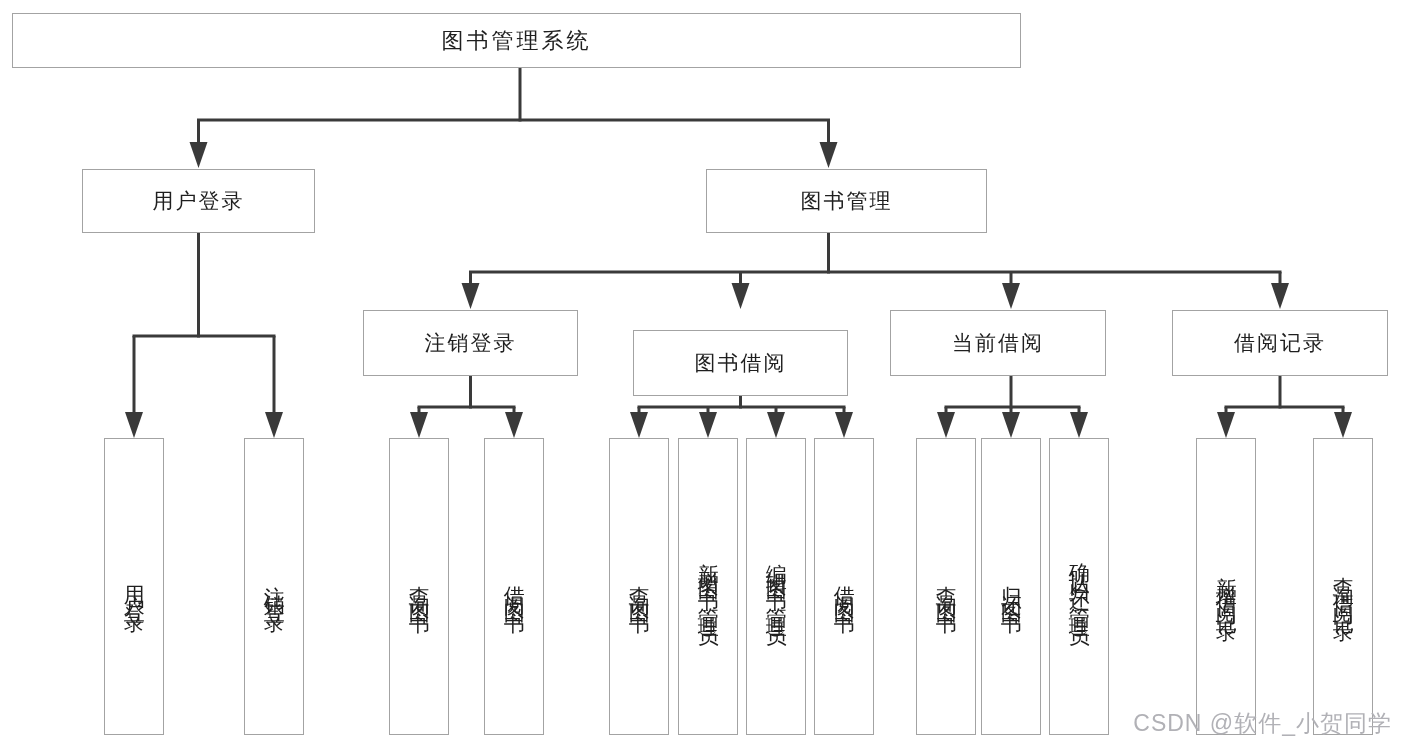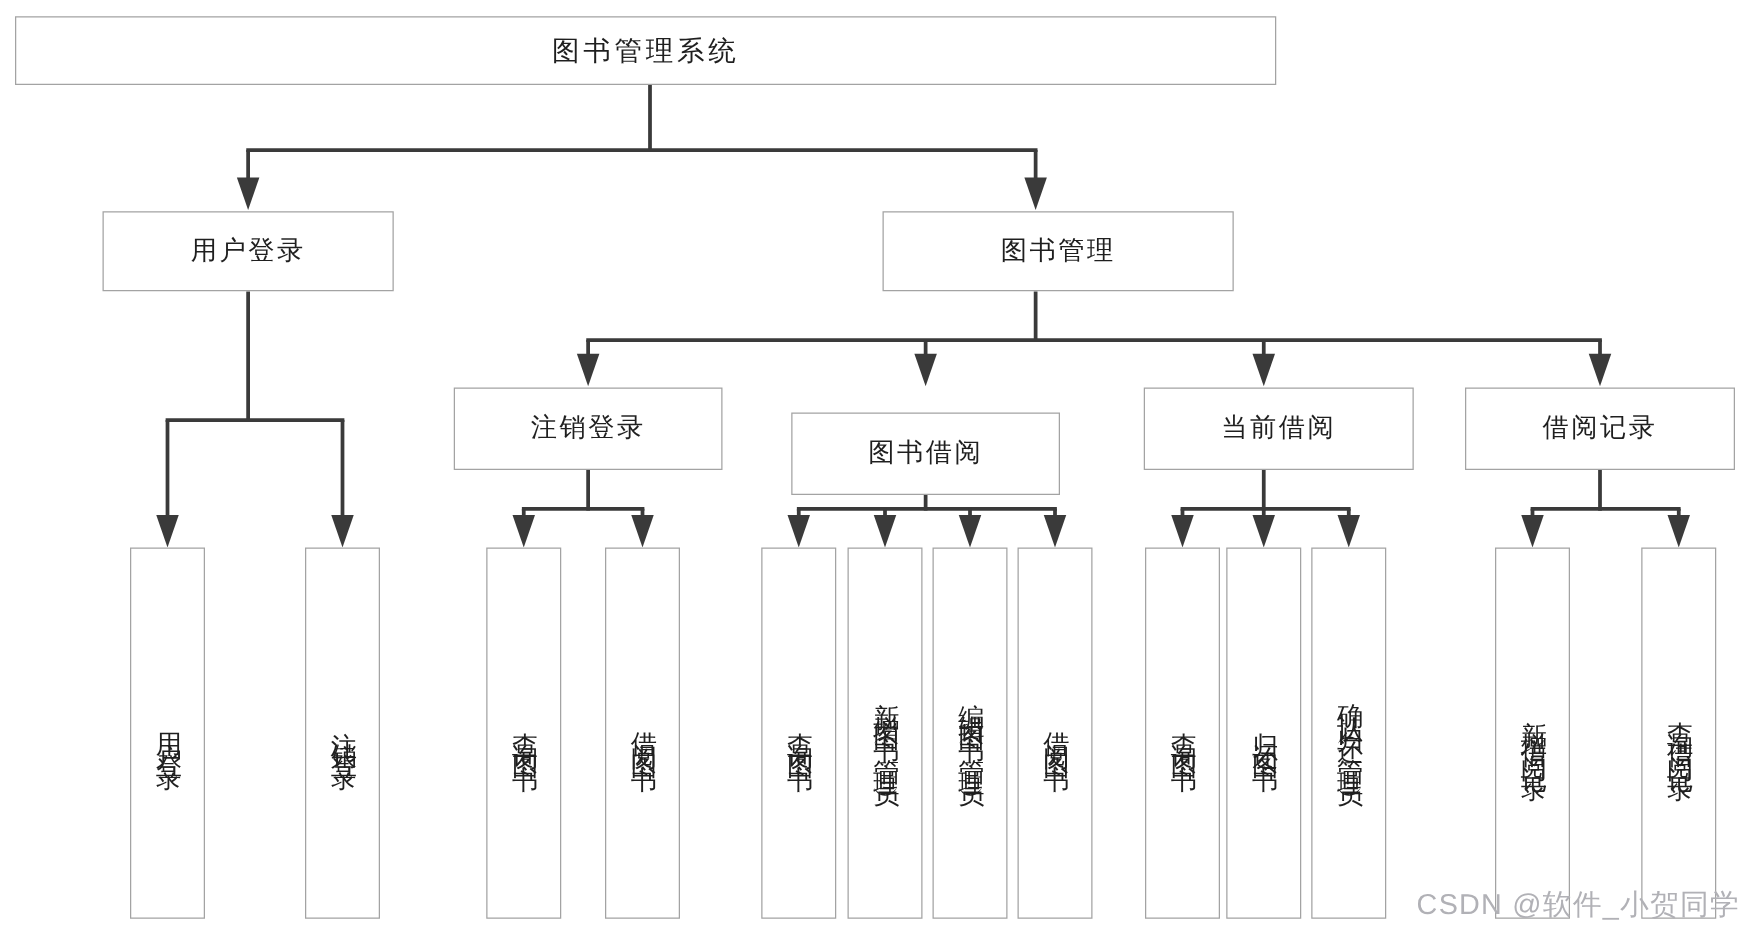--- a/index.html
+++ b/index.html
@@ -135,21 +135,21 @@
     </g>
   </svg>
 
   <div class="node root-node" style="left:12px; top:13px; width:1009px; height:55px;">图书管理系统</div>
 
   <div class="node hbox" style="left:82px; top:169px; width:233px; height:64px;">用户登录</div>
   <div class="node hbox" style="left:678px; top:169px; width:281px; height:64px;margin-left:28px;">图书管理</div>
 
   <div class="node hbox" style="left:363px; top:310px; width:215px; height:66px;">注销登录</div>
   <div class="node hbox" style="left:633px; top:310px; width:215px; height:66px;margin-top:20px;">图书借阅</div>
-  <div class="node hbox" style="left:915px; top:310px; width:216px; height:66px;">当前借阅</div>
+  <div class="node hbox" style="left:890px; top:310px; width:216px; height:66px;">当前借阅</div>
   <div class="node hbox" style="left:1172px; top:310px; width:216px; height:66px;">借阅记录</div>
 
   <div class="node vbox" style="left:104px; top:438px; width:60px; height:297px;">用户登录</div>
   <div class="node vbox" style="left:244px; top:438px; width:60px; height:297px;">注销登录</div>
 
   <div class="node vbox" style="left:389px; top:438px; width:60px; height:297px;">查询图书</div>
   <div class="node vbox" style="left:484px; top:438px; width:60px; height:297px;">借阅图书</div>
 
   <div class="node vbox" style="left:609px; top:438px; width:60px; height:297px;">查询图书</div>
   <div class="node vbox" style="left:678px; top:438px; width:60px; height:297px;">新增图书（管理员）</div>

